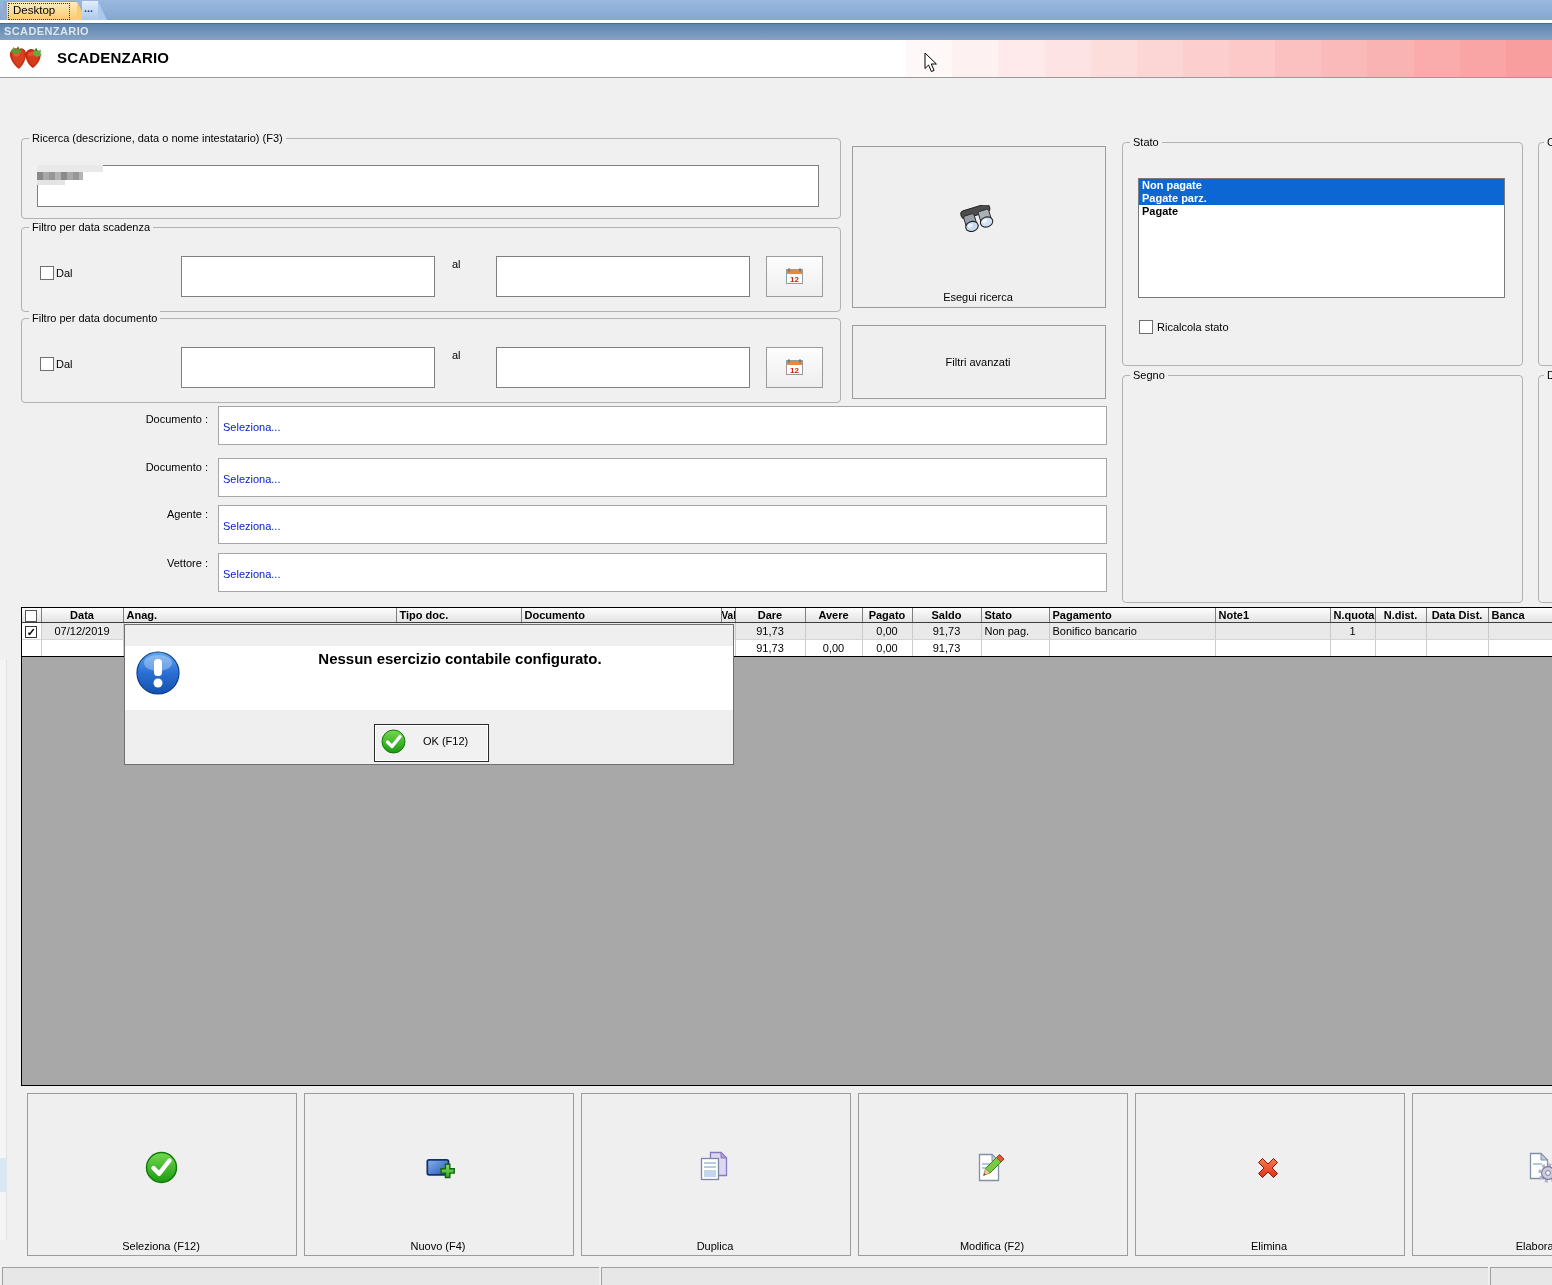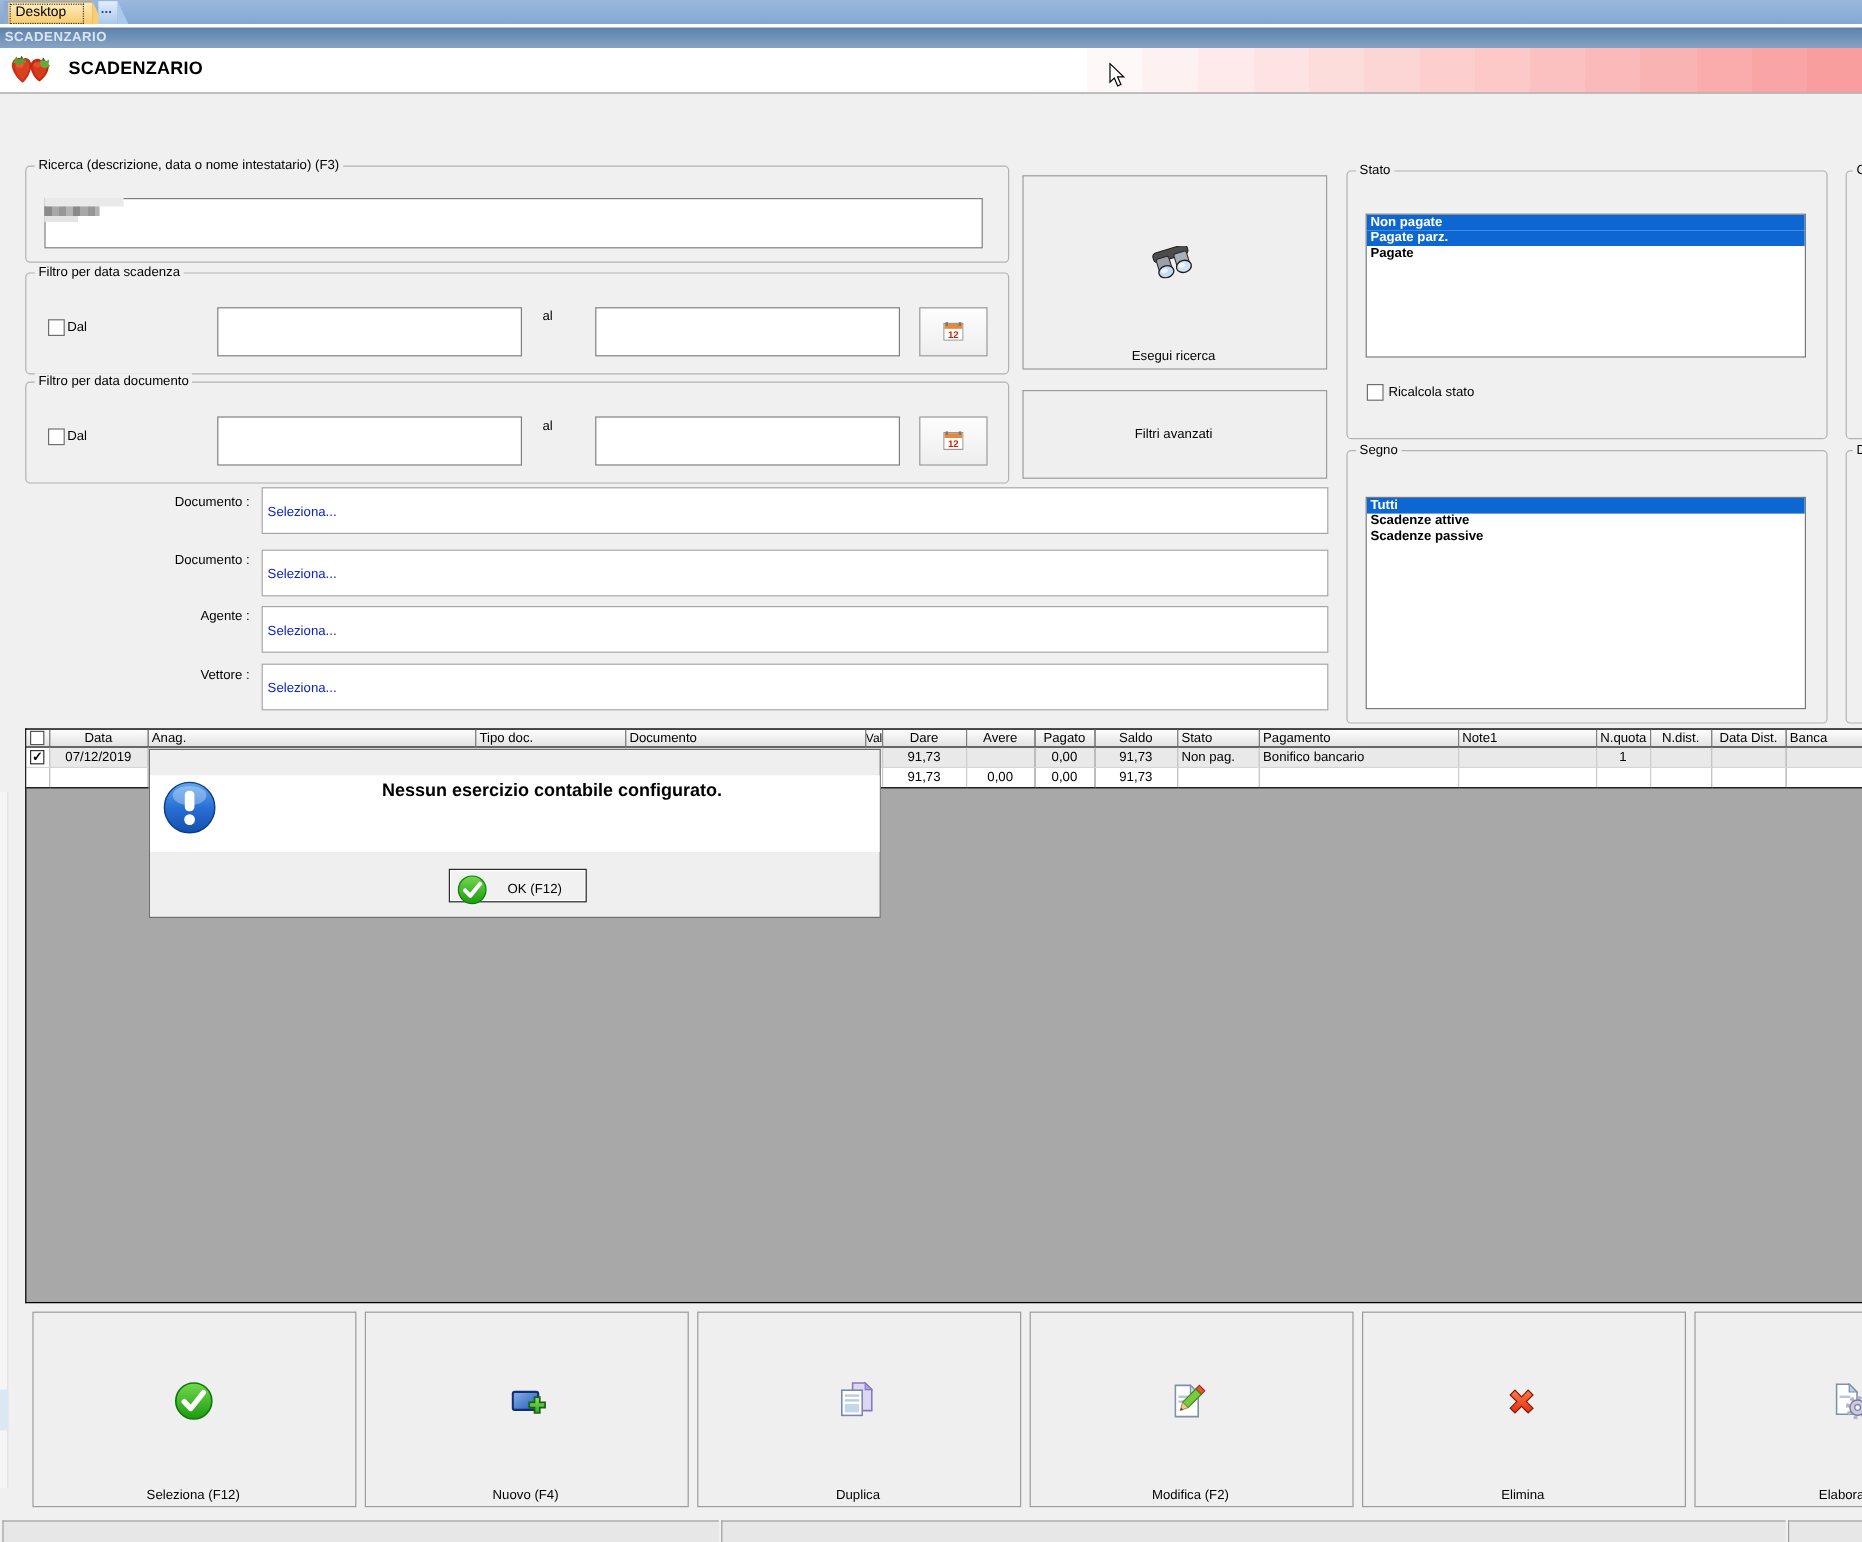--- a/index.html
+++ b/index.html
@@ -12,21 +12,21 @@
 .box{position:absolute;background:#fff;border:1px solid #a6a6a6;}
 .sel{color:#0a21cc;font-size:11px;}
 .cb{position:absolute;width:12px;height:12px;background:#fff;border:1px solid #6e6e6e;}
 .lbl{position:absolute;font-size:11px;white-space:nowrap;}
 .btn{position:absolute;background:#f0efef;border:1px solid #9c9c9c;}
 .lb{position:absolute;background:#fff;border:1px solid #7a7a7a;font-size:11px;overflow:hidden;font-weight:bold;}
 .lb div{height:13px;line-height:13px;padding-left:3px;white-space:nowrap;}
 .lb .on{background:#0d67d2;color:#fff;}
 #grid{border-collapse:collapse;table-layout:fixed;width:1532px;font-size:11px;}
 #grid td{overflow:hidden;white-space:nowrap;padding:0 3px;}
-#grid thead td{height:14px;line-height:13px;background:linear-gradient(#fdfdfd,#e3e3e3);border-right:1px solid #808080;border-bottom:1px solid #3c3c3c;}
+#grid thead td{height:14px;line-height:13px;background:linear-gradient(#fdfdfd,#e3e3e3);border-right:1px solid #808080;border-bottom:1px solid #3c3c3c;font-weight:bold;}
 #grid tbody td{height:16px;line-height:15px;border-right:1px solid #cbcbcb;border-bottom:1px solid #d6d6d6;background:#fff;}
 #grid tr.row1 td{background:#e9e9e9;}
 #grid tr.row2 td{border-bottom:1px solid #000;}
 #grid td.r{text-align:center;}
 .hcb{display:inline-block;width:10px;height:10px;border:1px solid #555;background:#fff;vertical-align:middle;}
 .rcb{display:inline-block;width:10px;height:10px;border:1px solid #333;background:#fff;vertical-align:middle;font-size:11px;line-height:10px;font-weight:bold;}
 </style>
 </head>
 <body>
 <div id="page">
@@ -133,25 +133,20 @@
 <div class="lb" style="left:1138px;top:178px;width:365px;height:118px;">
   <div class="on">Non pagate</div>
       <div class="on">Pagate parz.</div>
       <div>Pagate</div>
 </div>
 <div class="cb" style="left:1139px;top:320px;"></div>
 <div class="lbl" style="left:1157px;top:321px;">Ricalcola stato</div>
 
 <div class="fs" style="left:1122px;top:375px;width:399px;height:226px;">
   <span class="legend" style="left:7px;">Segno</span>
-</div>
-<div class="lb" style="left:1138px;top:414px;width:365px;height:175px;">
-  <div class="on">Tutti</div>
-      <div>Scadenze attive</div>
-      <div>Scadenze passive</div>
 </div>
 
 <div class="fs" style="left:1538px;top:142px;width:40px;height:222px;">
   <span class="legend" style="left:5px;">C</span>
 </div>
 <div class="fs" style="left:1538px;top:375px;width:40px;height:226px;">
   <span class="legend" style="left:5px;">D</span>
 </div>
 
 <div class="lbl" style="left:0;top:413px;width:208px;text-align:right;">Documento :</div>
@@ -265,21 +260,21 @@
             <stop offset="0.5" stop-color="#2a6fd4"></stop>
             <stop offset="1" stop-color="#1350ae"></stop>
     </linearGradient>
         </defs>
     <circle cx="23" cy="23" r="21" fill="url(#ig)" stroke="#0c3c8c" stroke-width="1.2"></circle>
     <ellipse cx="23" cy="13" rx="14" ry="8" fill="#ffffff" opacity="0.3"></ellipse>
     <rect x="19" y="9" width="8" height="17" rx="3.5" fill="#fff"></rect>
     <circle cx="23" cy="33" r="4.5" fill="#fff"></circle>
   </svg>
   <div class="abs" style="left:31px;top:25px;width:608px;text-align:center;font-size:15px;font-weight:bold;">Nessun esercizio contabile configurato.</div>
-  <div class="abs" style="left:249px;top:99px;width:115px;height:28px;background:#f1f1f1;border:1px solid #2a2a2a;box-shadow:inset 0 0 0 1px #fff;box-sizing:border-box;">
+  <div class="abs" style="left:249px;top:99px;width:115px;height:38px;background:#f1f1f1;border:1px solid #2a2a2a;box-shadow:inset 0 0 0 1px #fff;box-sizing:border-box;">
     <svg class="abs" style="left:6px;top:4px;" width="25" height="25" viewBox="0 0 25 25">
       <defs>
             <linearGradient id="gg" x1="0" y1="0" x2="0" y2="1">
         <stop offset="0" stop-color="#74d94e"></stop>
               <stop offset="1" stop-color="#1b9a11"></stop>
       </linearGradient>
           </defs>
       <circle cx="12.5" cy="12.5" r="11.5" fill="url(#gg)" stroke="#0e7a0a" stroke-width="1"></circle>
       <path d="M6.5,13 L11,17.5 L19,7.5" fill="none" stroke="#fff" stroke-width="3.4" stroke-linecap="round" stroke-linejoin="round"></path>
     </svg>

